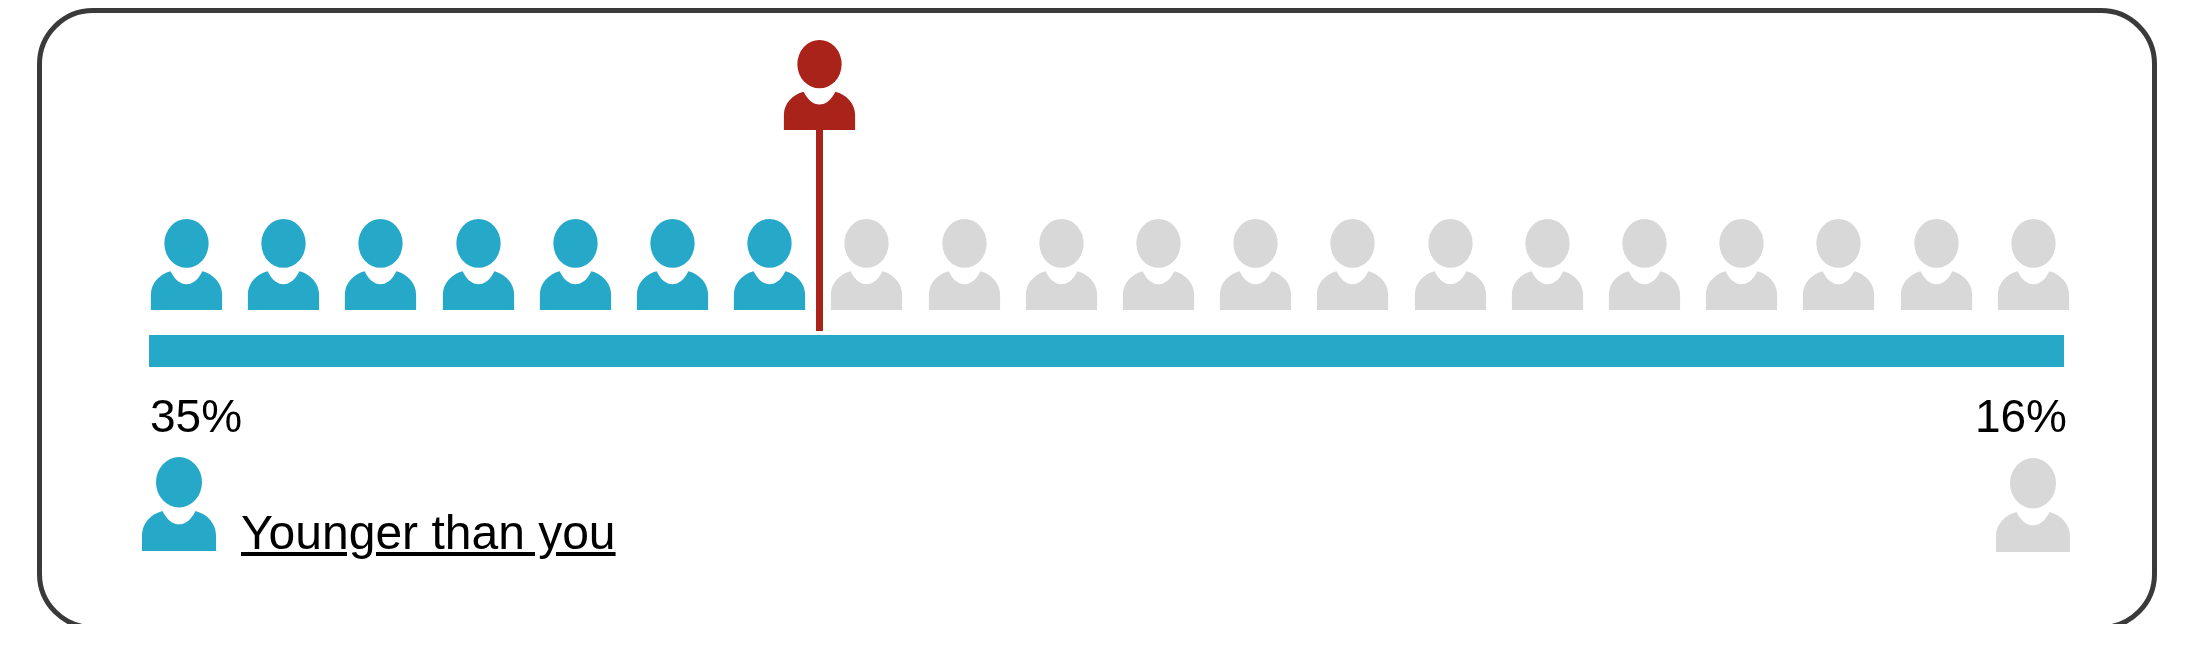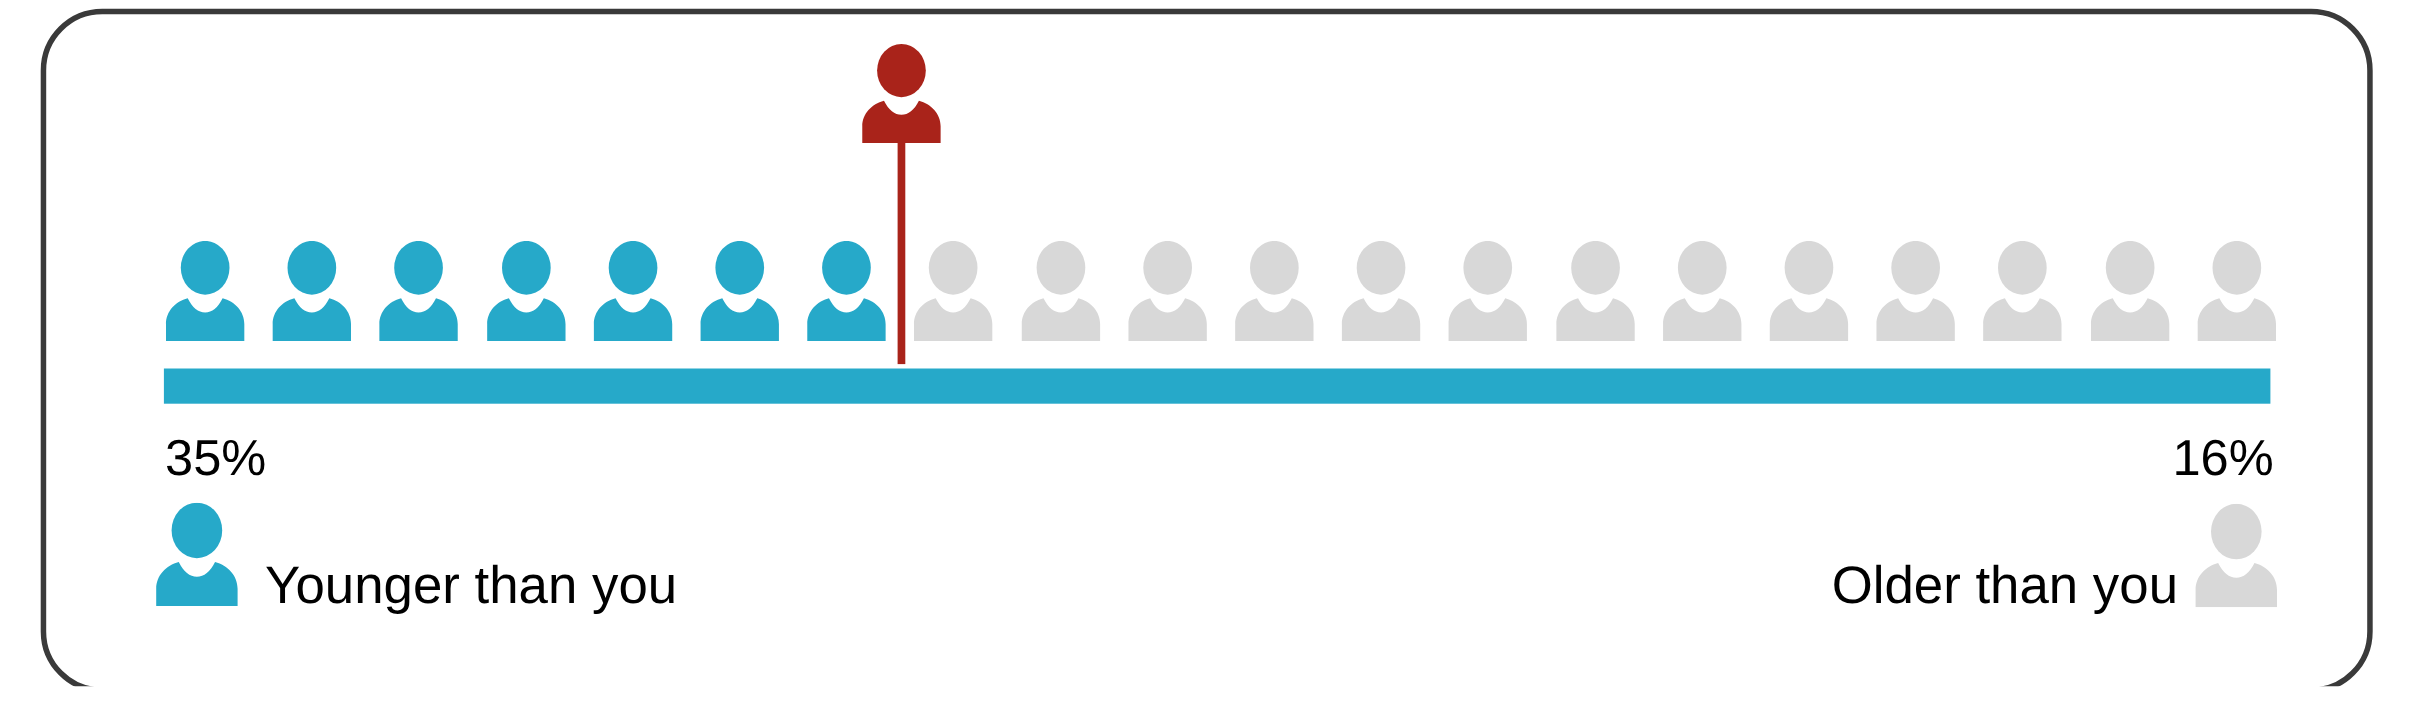--- a/index.html
+++ b/index.html
@@ -59,21 +59,21 @@
   .legend-icon-left{left:139px;top:457px;}
   .legend-icon-right{left:1993px;top:458px;}
   .legend-label{
     position:absolute;
     top:508px;
     font-size:48px;
     line-height:50px;
     color:#000000;
     white-space:nowrap;
   }
-  .legend-label-left{left:241px;}
+  .legend-label-left{left:241px;text-decoration:underline;}
   .legend-label-right{right:210px;text-align:right;}
 </style>
 </head>
 <body>
 
 <div class="canvas">
 
   <div class="card" style="border-color: rgb(58, 58, 58);"></div>
 
   <div class="pin-person">
@@ -213,21 +213,20 @@
   <div class="pct pct-right">16%</div>
 
   <div class="legend-icon legend-icon-left">
       <svg viewBox="0 0 80 95" preserveAspectRatio="none" xmlns="http://www.w3.org/2000/svg">
         <ellipse cx="40" cy="25.5" rx="23" ry="25.5" fill="#26a9c9"></ellipse>
         <path d="M3,95 L3,79 C3,67 12,57.5 23.5,54.5 C28,63.5 33.5,68 40,68 C46.5,68 52,63.5 56.5,54.5 C68,57.5 77,67 77,79 L77,95 Z" fill="#26a9c9"></path>
       </svg>
     </div>
   <div class="legend-label legend-label-left">Younger than you</div>
 
-  <div class="legend-label legend-label-right">Older than you</div>
   <div class="legend-icon legend-icon-right">
       <svg viewBox="0 0 80 95" preserveAspectRatio="none" xmlns="http://www.w3.org/2000/svg">
         <ellipse cx="40" cy="25.5" rx="23" ry="25.5" fill="#d8d8d8"></ellipse>
         <path d="M3,95 L3,79 C3,67 12,57.5 23.5,54.5 C28,63.5 33.5,68 40,68 C46.5,68 52,63.5 56.5,54.5 C68,57.5 77,67 77,79 L77,95 Z" fill="#d8d8d8"></path>
       </svg>
     </div>
 
 </div>
 
 </body></html>

